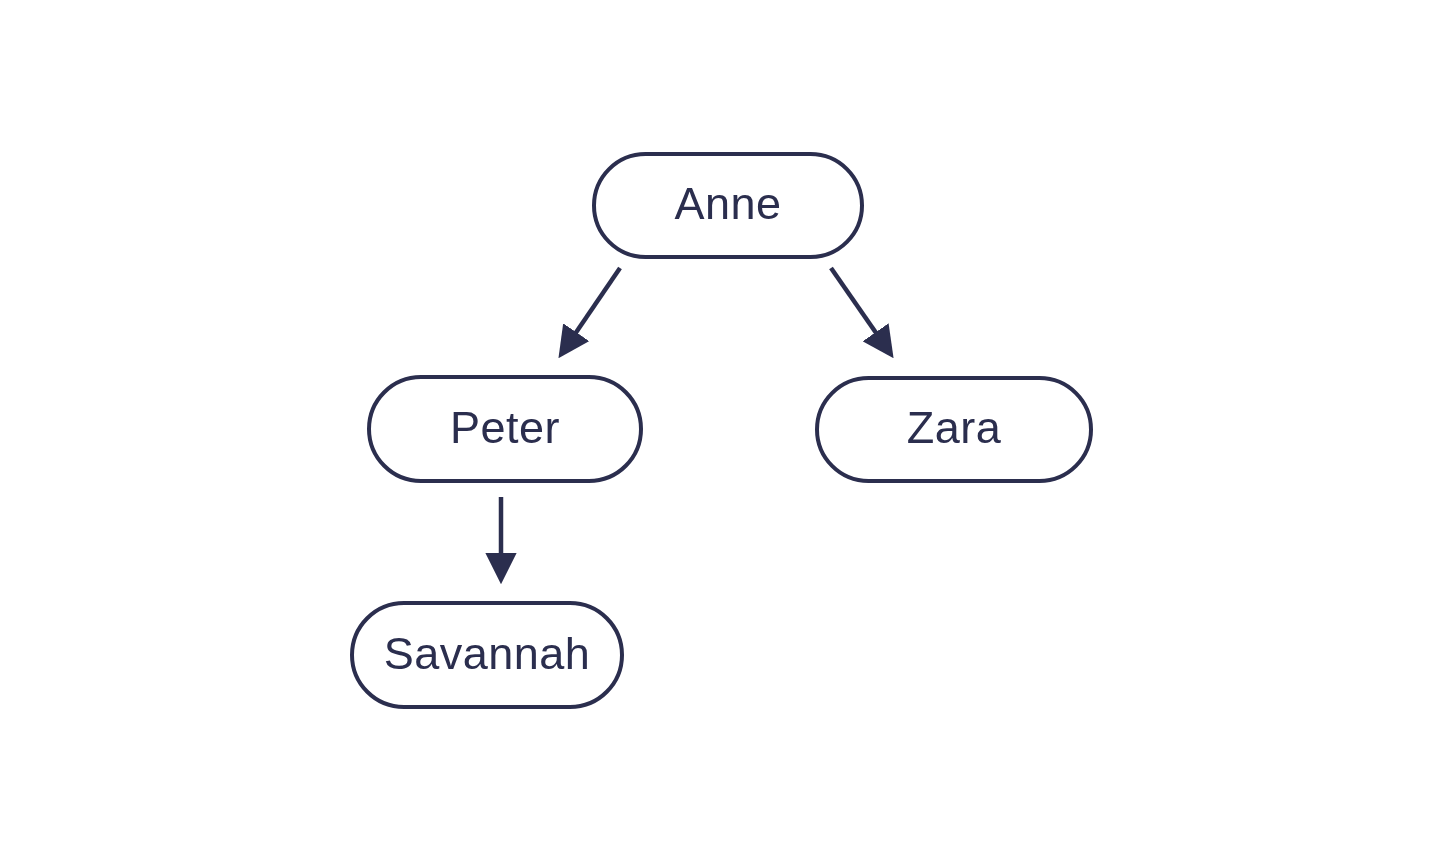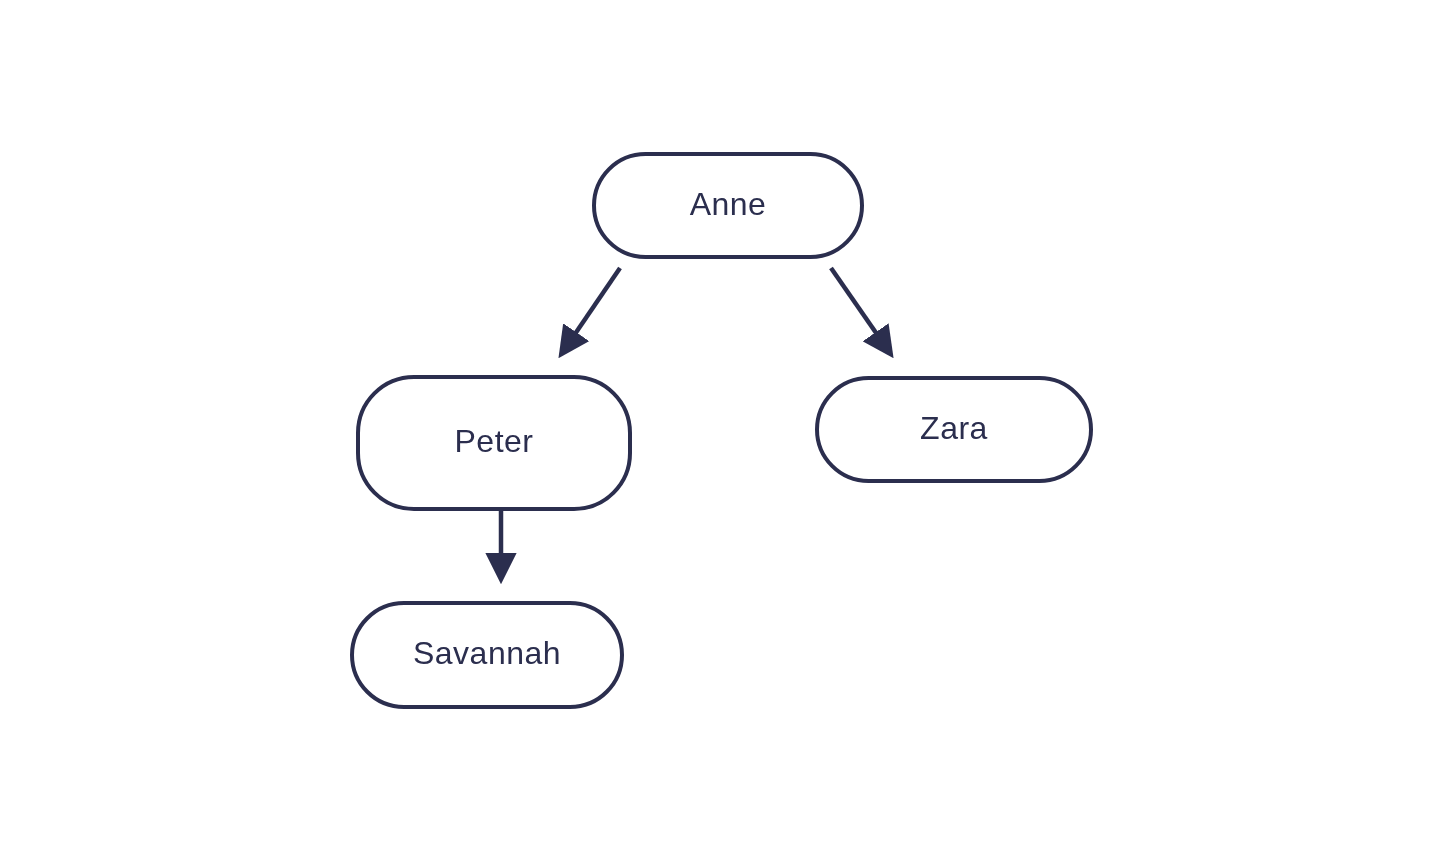--- a/index.html
+++ b/index.html
@@ -32,27 +32,27 @@
     position: absolute;
     background: var(--bg);
     border: 4px solid var(--ink);
     border-radius: 58px;
     display: flex;
     align-items: center;
     justify-content: center;
   }
   .node-label {
     color: var(--ink);
-    font-size: 32px;
+    font-size: 45px;
     letter-spacing: 0.5px;
     line-height: 1;
     padding-bottom: 4px;
   }
   .node-anne     { left: 592px; top: 152px; width: 272px; height: 107px; }
-  .node-peter    { left: 356px; top: 375px; width: 276px; height: 136px; }
+  .node-peter    { left: 367px; top: 375px; width: 276px; height: 108px; }
   .node-zara     { left: 815px; top: 376px; width: 278px; height: 107px; }
   .node-savannah { left: 350px; top: 601px; width: 274px; height: 108px; }
 </style>
 </head>
 <body>
 
 <div class="canvas">
 
   <svg class="edges" viewBox="0 0 1440 864" xmlns="http://www.w3.org/2000/svg">
     <defs>

